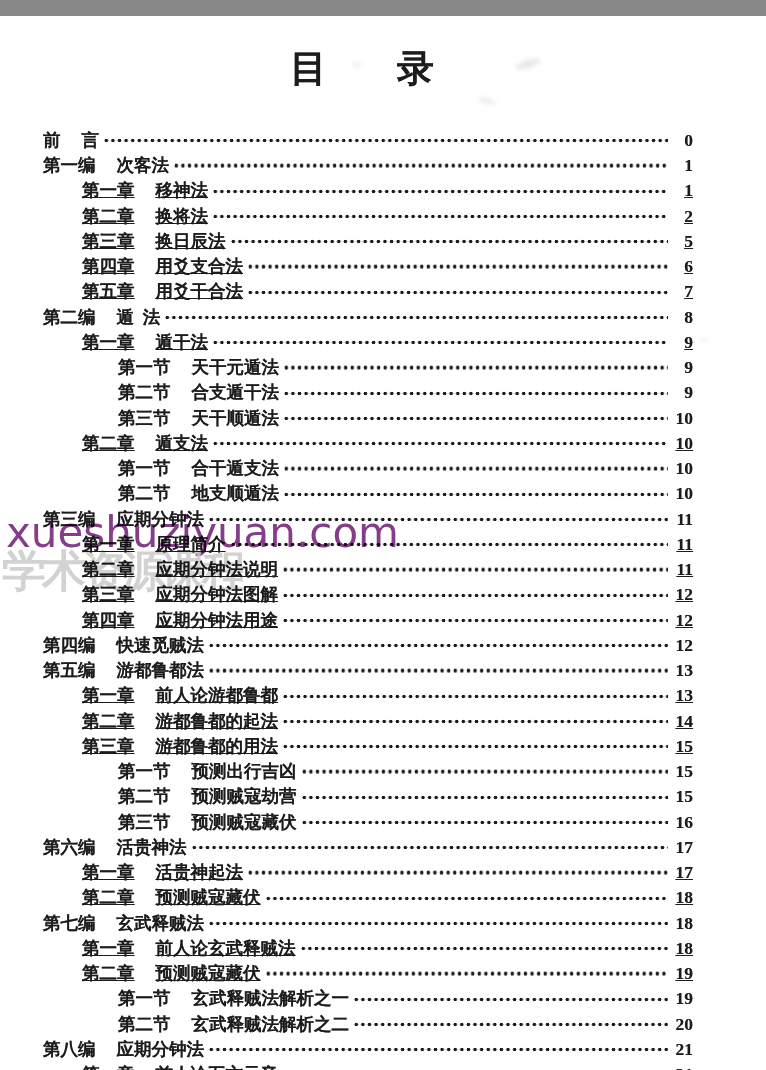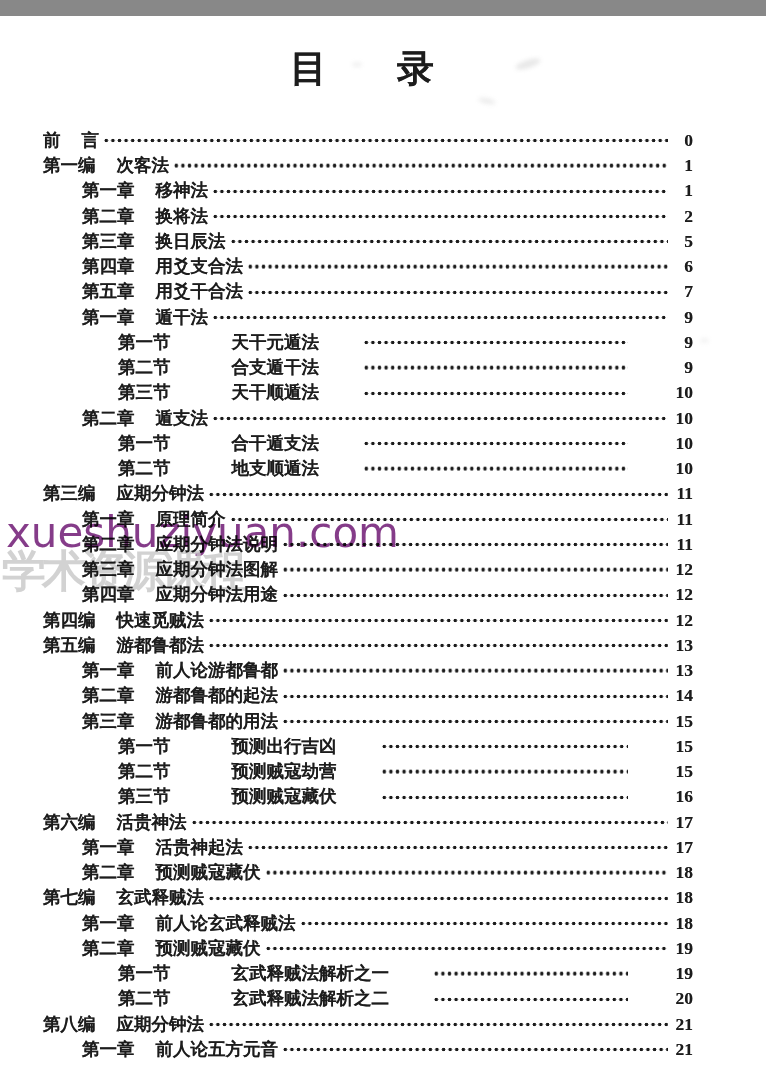--- a/index.html
+++ b/index.html
@@ -26,22 +26,22 @@
   }
   .row{
     display:flex;align-items:center;
     height:25.25px;
     padding-right:73px;
     font-size:17.5px;font-weight:bold;line-height:1;
     text-shadow:0 0 .4px rgba(10,10,10,.55);
     white-space:pre;
   }
   .row.lvl0{padding-left:43px;}
-  .row.lvl1{padding-left:82px;}
-  .row.lvl2{padding-left:118px;gap:40px;}
+  .row.lvl1{padding-left:82px;text-decoration:underline;}
+  .row.lvl2{padding-left:118px;}
   .label{flex:0 0 auto;}
   .title{flex:0 0 auto;}
   .title:not(:empty){margin-left:21px;}
   .dots{
     flex:1 1 auto;
     align-self:stretch;
     margin:0 1px 0 4px;
     background-image:radial-gradient(circle, #1b1b1b 1.65px, rgba(0,0,0,0) 2.05px);
     background-size:6.6px 25.25px;
     background-position:left 55%;
@@ -87,20 +87,21 @@
   <h1 class="doc-title"><span class="t1">目</span><span class="t2">录</span></h1>
 
   <div class="toc" id="toc-list">
       <div class="row lvl0"><span class="label">前</span><span class="title">言</span><span class="dots"></span><span class="pageno">0</span></div>
       <div class="row lvl0"><span class="label">第一编</span><span class="title">次客法</span><span class="dots"></span><span class="pageno">1</span></div>
       <div class="row lvl1"><span class="label">第一章</span><span class="title">移神法</span><span class="dots"></span><span class="pageno">1</span></div>
       <div class="row lvl1"><span class="label">第二章</span><span class="title">换将法</span><span class="dots"></span><span class="pageno">2</span></div>
       <div class="row lvl1"><span class="label">第三章</span><span class="title">换日辰法</span><span class="dots"></span><span class="pageno">5</span></div>
       <div class="row lvl1"><span class="label">第四章</span><span class="title">用爻支合法</span><span class="dots"></span><span class="pageno">6</span></div>
       <div class="row lvl1"><span class="label">第五章</span><span class="title">用爻干合法</span><span class="dots"></span><span class="pageno">7</span></div>
+      <div class="row lvl0"><span class="label">第二编</span><span class="title">遁  法</span><span class="dots"></span><span class="pageno">8</span></div>
       <div class="row lvl1"><span class="label">第一章</span><span class="title">遁干法</span><span class="dots"></span><span class="pageno">9</span></div>
       <div class="row lvl2"><span class="label">第一节</span><span class="title">天干元遁法</span><span class="dots"></span><span class="pageno">9</span></div>
       <div class="row lvl2"><span class="label">第二节</span><span class="title">合支遁干法</span><span class="dots"></span><span class="pageno">9</span></div>
       <div class="row lvl2"><span class="label">第三节</span><span class="title">天干顺遁法</span><span class="dots"></span><span class="pageno">10</span></div>
       <div class="row lvl1"><span class="label">第二章</span><span class="title">遁支法</span><span class="dots"></span><span class="pageno">10</span></div>
       <div class="row lvl2"><span class="label">第一节</span><span class="title">合干遁支法</span><span class="dots"></span><span class="pageno">10</span></div>
       <div class="row lvl2"><span class="label">第二节</span><span class="title">地支顺遁法</span><span class="dots"></span><span class="pageno">10</span></div>
       <div class="row lvl0"><span class="label">第三编</span><span class="title">应期分钟法</span><span class="dots"></span><span class="pageno">11</span></div>
       <div class="row lvl1"><span class="label">第一章</span><span class="title">原理简介</span><span class="dots"></span><span class="pageno">11</span></div>
       <div class="row lvl1"><span class="label">第二章</span><span class="title">应期分钟法说明</span><span class="dots"></span><span class="pageno">11</span></div>

